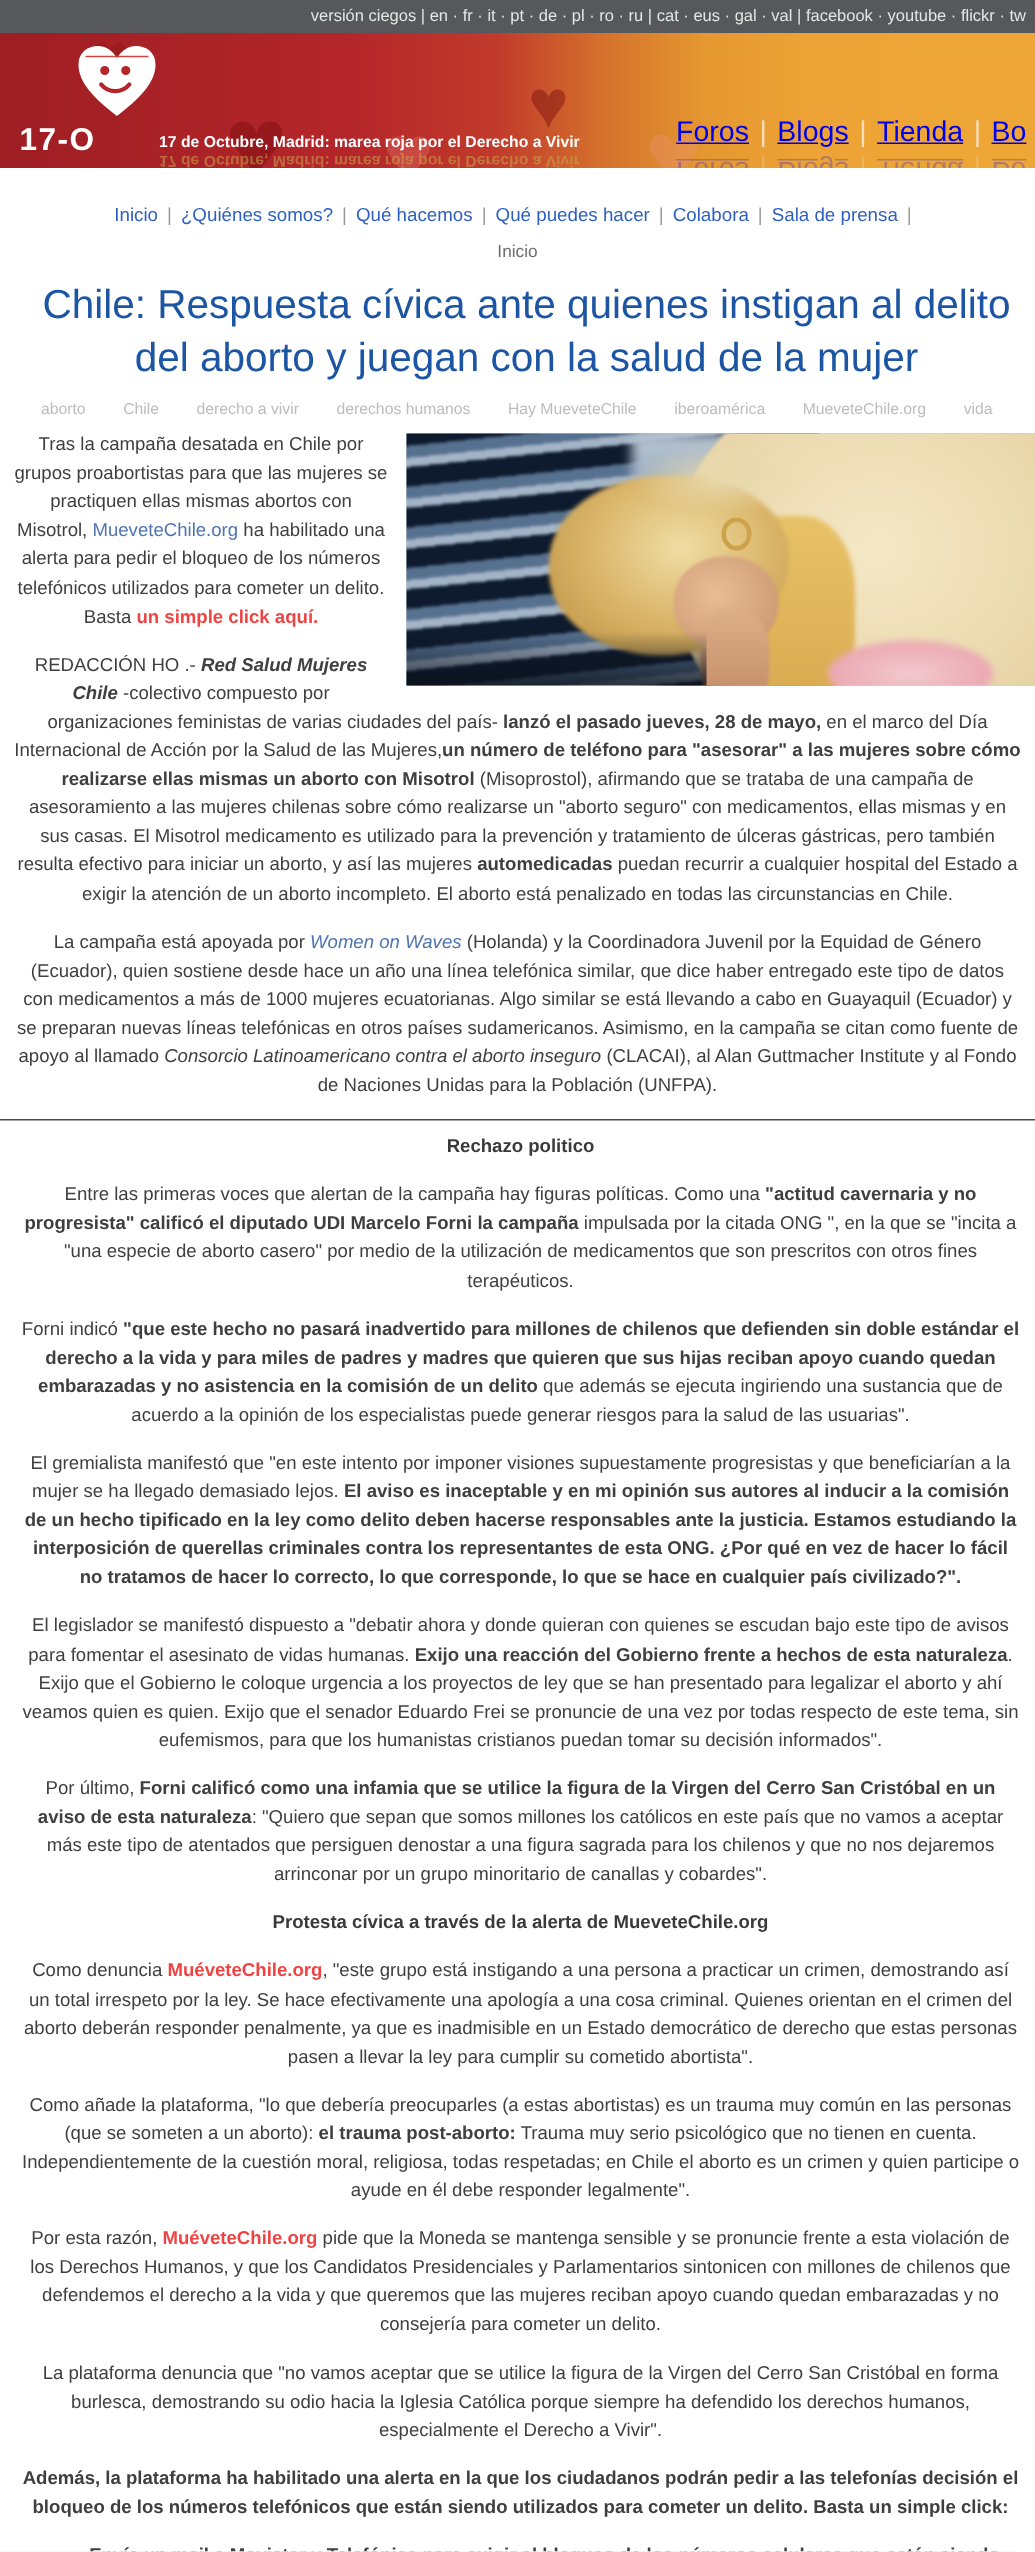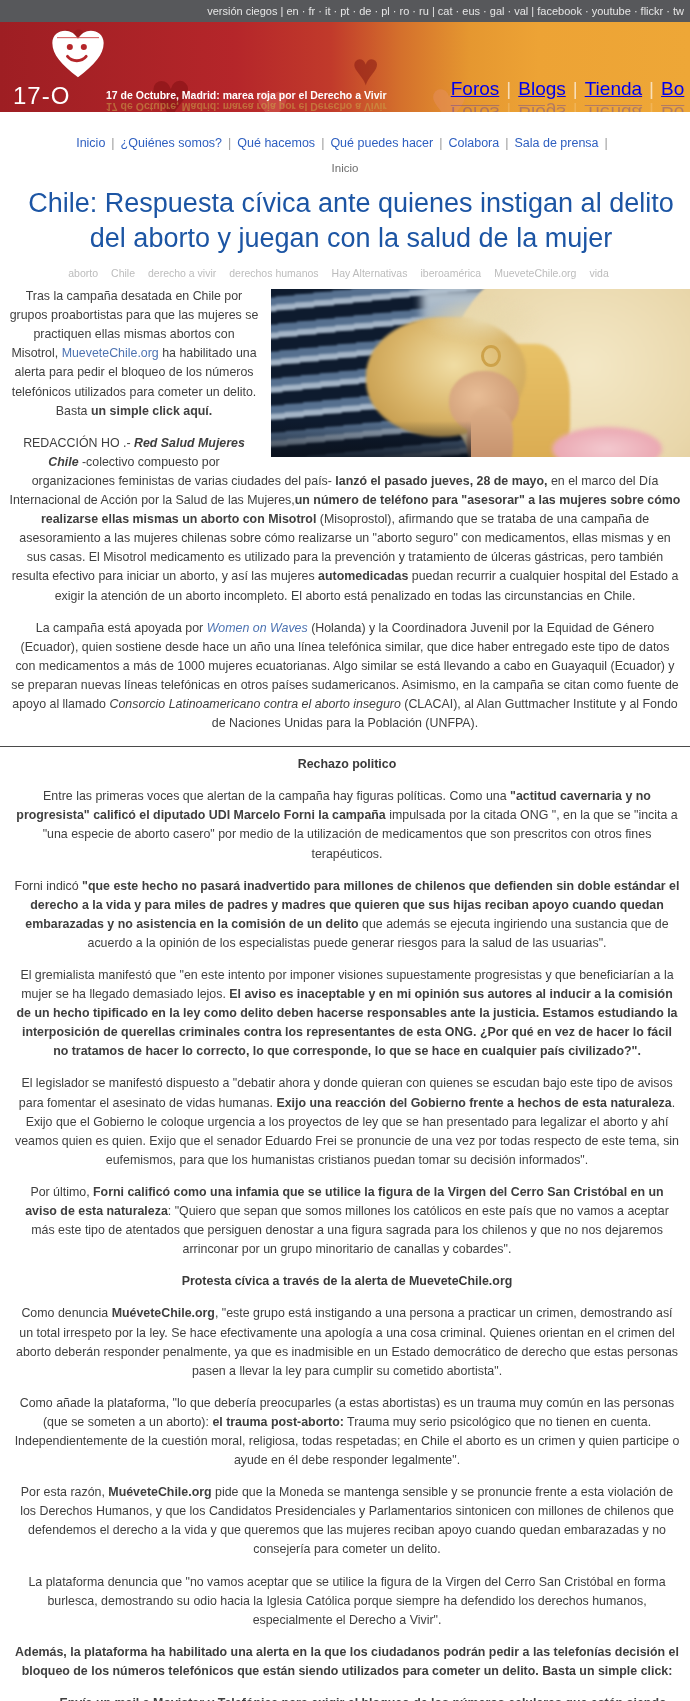--- a/index.html
+++ b/index.html
@@ -15,21 +15,21 @@
   
   .header { position:relative; height:90px; overflow:hidden;
             background:linear-gradient(90deg,#9e1e23 0%,#b5262a 34%,#c13a2b 48%,#d4702c 58%,#e59730 68%,#eda335 78%,#eea737 100%); }
   .header .hearts span { position:absolute; font-size:54px; color:rgba(120,12,14,.45); }
   .header .hearts span:nth-child(1){ left:150px; top:34px; font-size:70px;}
   .header .hearts span:nth-child(2){ left:255px; top:48px; font-size:58px; color:rgba(230,120,110,.35);}
   .header .hearts span:nth-child(3){ left:352px; top:20px; font-size:46px;}
   .header .hearts span:nth-child(4){ left:430px; top:44px; font-size:64px; color:rgba(235,150,130,.30);}
   .header .hearts span:nth-child(5){ left:60px;  top:-8px; font-size:44px; color:rgba(140,20,20,.4);}
   .logo-heart { position:absolute; left:50px; top:5px; width:56px; height:54px; }
-  .logo-date { position:absolute; left:13px; top:60px; color:#fff; font-size:24px; letter-spacing:1px; }
+  .logo-date { position:absolute; left:13px; top:60px; color:#fff; font-size:21px; letter-spacing:1px;font-weight:bold; }
   .logo-word { position:absolute; left:104px; top:30px; color:#fff; font-size:30px; font-weight:600;
                font-variant:small-caps; letter-spacing:2px; text-shadow:0 1px 2px rgba(0,0,0,.25); }
   .logo-tag  { position:absolute; left:106px; top:67px; color:#fff; font-size:10.5px; font-weight:bold; }
   .logo-tag-reflect { position:absolute; left:106px; top:79px; color:#caa54a; font-size:10.5px; font-weight:bold;
                transform:scaleY(-1); opacity:.55; }
   .hdr-nav { position:absolute; right:0; top:56px; width:245px; color:#fff; font-size:19px;
              white-space:nowrap; overflow:hidden; }
   .hdr-nav .sep, .hdr-nav-reflect .sep { color:rgba(255,255,255,.65); padding:0 7px; }
   .hdr-nav-reflect { position:absolute; right:0; top:80px; width:245px; color:#fff; font-size:19px;
              white-space:nowrap; overflow:hidden; transform:scaleY(-1); opacity:.25; }
@@ -37,28 +37,28 @@
   
   .mainnav { padding:24px 8px 6px; font-size:12.5px; background:#fff; white-space:nowrap; }
   .mainnav a { color:#2e5fc0; text-decoration:none; }
   .mainnav .sep { color:#9a9a9a; padding:0 6px; }
 
   .breadcrumb { padding:6px 8px 0; font-size:11.5px; color:#6e6e6e; }
 
   .title { padding:12px 9px 0; font-size:27px; line-height:1.28; color:#1c55a4; font-weight:normal;margin-left:12px; }
 
   .tags { padding:12px 9px 0; font-size:10.5px; color:#bcbcbc; }
-  .tags span { margin-right:13px; }
+  .tags span { margin-right:13px;margin-left:12px; }
 
   
   .article { padding:8px 9px 0; font-size:12.4px; line-height:1.54; color:#3f3f3f; }
   .article p { margin:0 0 13px; }
   .article h3 { font-size:12.4px; margin:0 0 13px; color:#3a3a3a; }
   .article a { color:#4e74b2; text-decoration:none; }
-  .article a.bold { font-weight:bold; color:#404040; }
+  .article a.bold { font-weight:bold; color:#ef4444; }
   .article a.italic { font-style:italic; }
   .article .b { font-weight:bold; }
   .article .i { font-style:italic; }
   .article .bi { font-weight:bold; font-style:italic; }
   .section-box { margin:0 -9px; padding:8px 10px 0 14px; border-top:1px solid #4a4a4a; }
   .article ul { margin:0 0 13px; padding-left:32px; }
   .article ul li { margin-bottom:3px; }
 
   
   .photo { float:right; width:419px; height:168px; margin:2px -9px 8px 12px; position:relative;
@@ -119,21 +119,21 @@
     <div class="hdr-nav"><a href="#">Foros</a><span class="sep">|</span><a href="#">Blogs</a><span class="sep">|</span><a href="#">Tienda</a><span class="sep">|</span><a href="#">Bo</a></div>
     <div class="hdr-nav-reflect"><a href="#">Foros</a><span class="sep">|</span><a href="#">Blogs</a><span class="sep">|</span><a href="#">Tienda</a><span class="sep">|</span><a href="#">Bo</a></div>
   </div>
 
   <div class="mainnav"><a href="#">Inicio</a><span class="sep">|</span><a href="#">¿Quiénes somos?</a><span class="sep">|</span><a href="#">Qué hacemos</a><span class="sep">|</span><a href="#">Qué puedes hacer</a><span class="sep">|</span><a href="#">Colabora</a><span class="sep">|</span><a href="#">Sala de prensa</a><span class="sep">|</span></div>
 
   <div class="breadcrumb">Inicio</div>
 
   <h1 class="title">Chile: Respuesta cívica ante quienes instigan al delito del aborto y juegan con la salud de la mujer</h1>
 
-  <div class="tags"><span>aborto</span><span>Chile</span><span>derecho a vivir</span><span>derechos humanos</span><span>Hay Alternativas</span><span>iberoamérica</span><span>MueveteChile.org</span><span>vida</span></div>
+  <div class="tags"><span>aborto</span><span>Chile</span><span>derecho a vivir</span><span>derechos humanos</span><span>Hay MueveteChile</span><span>iberoamérica</span><span>MueveteChile.org</span><span>vida</span></div>
 
   <div class="article">
     <div class="photo">
       <div class="grille"></div>
         <div class="sky"></div>
         <div class="cardigan"></div>
       <div class="vest"></div>
         <div class="hair"></div>
         <div class="wisp"></div>
       <div class="hand"></div>

